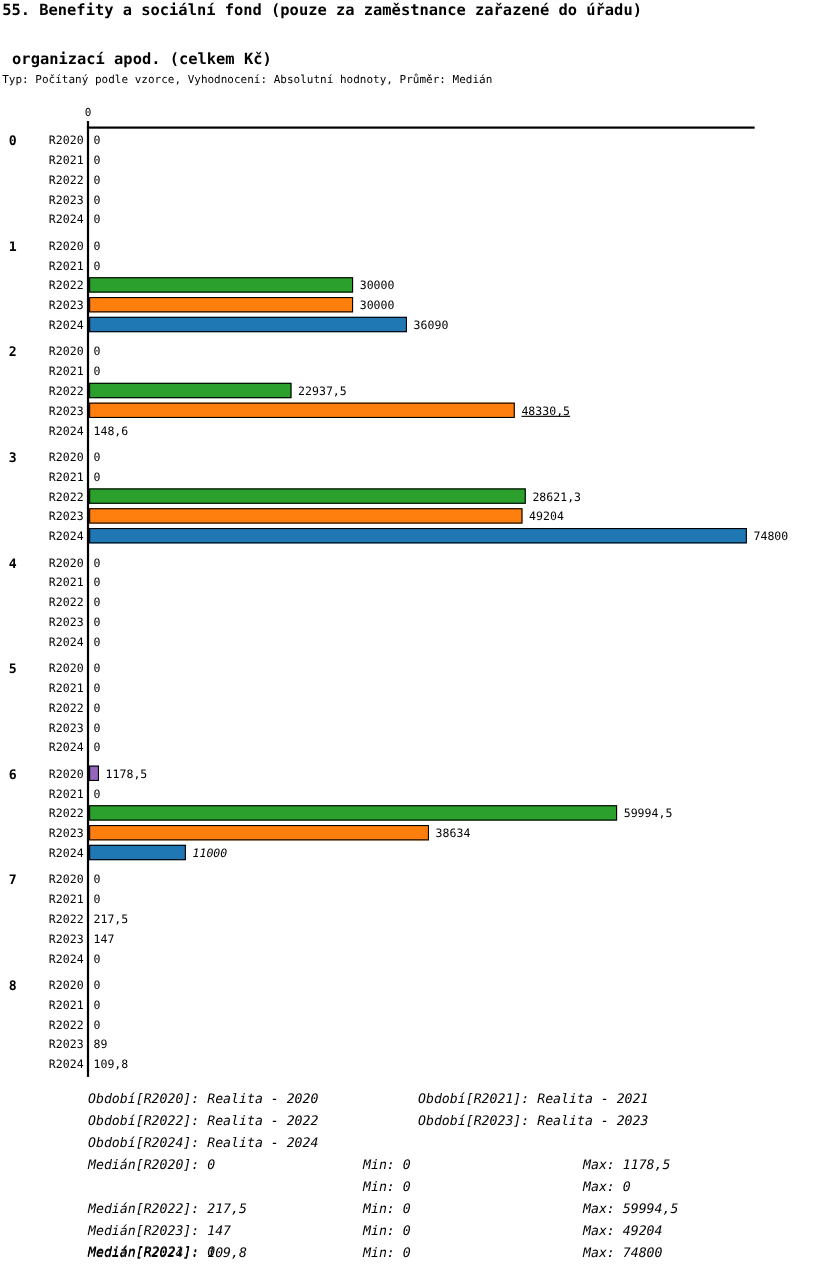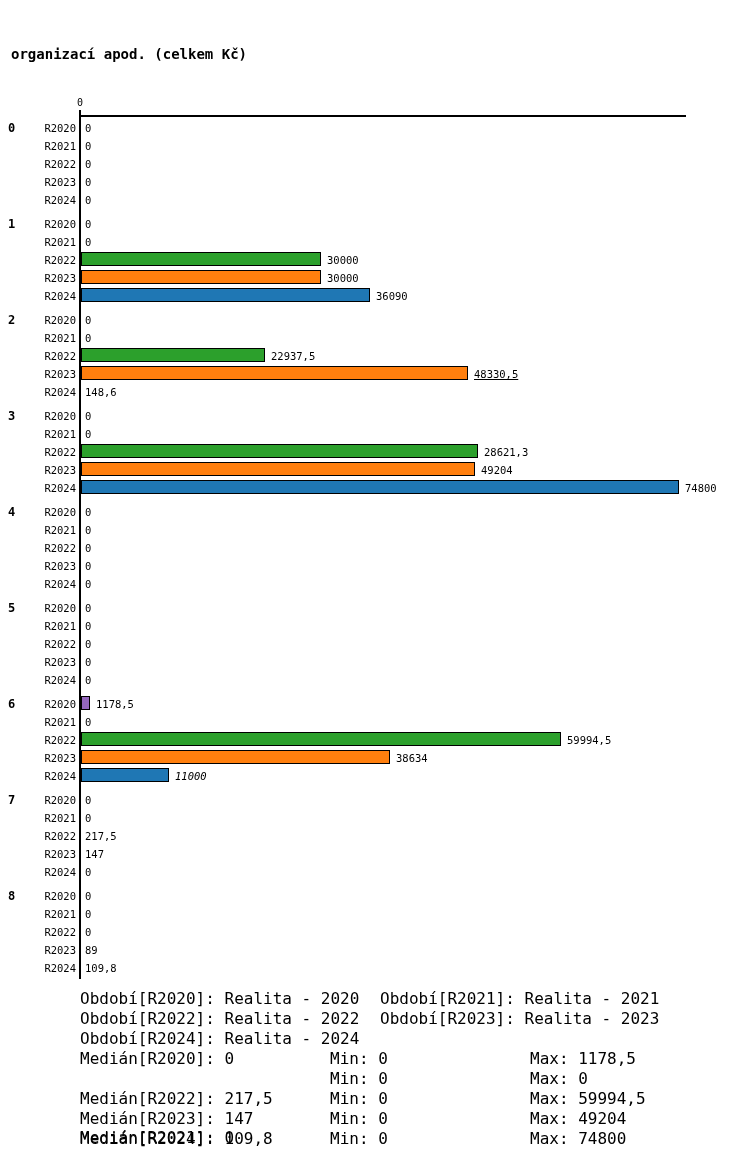--- a/index.html
+++ b/index.html
@@ -6,28 +6,30 @@
   .page{position:relative;width:750px;height:1158px;background:#fff;overflow:hidden;
         font-family:"DejaVu Sans Mono", monospace;color:#000;}
   .title-line{position:absolute;left:2px;font-size:14px;font-weight:bold;line-height:16px;white-space:pre;}
   .meta-line{position:absolute;left:2px;font-size:10px;line-height:12px;white-space:pre;}
   .axis{position:absolute;background:#000;}
   .tick-label{position:absolute;font-size:10px;line-height:11px;width:14px;text-align:center;}
   .group-label{position:absolute;font-size:12px;font-weight:bold;line-height:18px;}
   .row-label{position:absolute;left:20px;width:56px;text-align:right;font-size:10.5px;line-height:18px;}
   .bar{position:absolute;height:14px;border:1px solid #000;box-sizing:border-box;}
   .value-label{position:absolute;font-size:10.5px;line-height:18px;white-space:pre;}
-  .fitem{position:absolute;font-size:16px;line-height:12px;white-space:pre;}
+  .fitem{position:absolute;font-size:12px;line-height:12px;white-space:pre;font-style:italic;}
 </style>
 </head>
 <body>
 
 <div class="page">
 
+  <div class="title-line" style="top:2px">55. Benefity a sociální fond (pouze za zaměstnance zařazené do úřadu)</div>
   <div class="title-line" style="top:46px;left:11px">organizací apod. (celkem Kč)</div>
+  <div class="meta-line" style="top:67px">Typ: Počítaný podle vzorce, Vyhodnocení: Absolutní hodnoty, Průměr: Medián</div>
 
   <div class="tick-label" style="left:73px;top:97px">0</div>
   <div class="axis" style="left:79px;top:115px;width:607px;height:2px"></div>
   <div class="axis" style="left:79px;top:110px;width:2px;height:869px"></div>
 
   <div id="chart">
       <div class="group-label" style="left: 8px; top: 119px;">0</div>
       <div class="row-label" style="top: 119px;">R2020</div>
       <div class="value-label" style="left: 85px; top: 119px;">0</div>
       <div class="row-label" style="top: 137px;">R2021</div>

